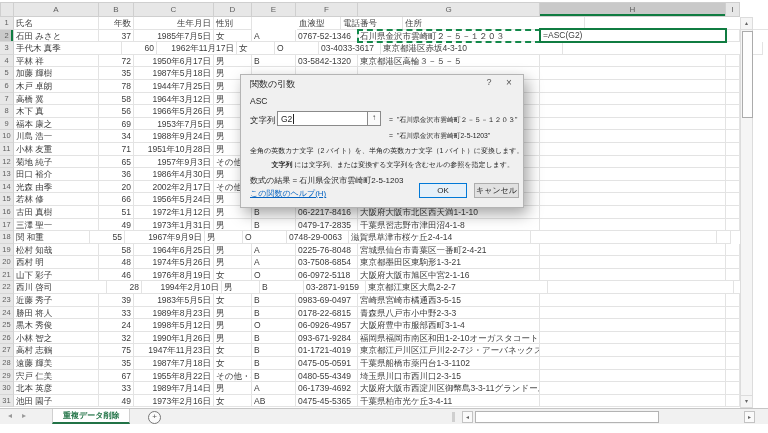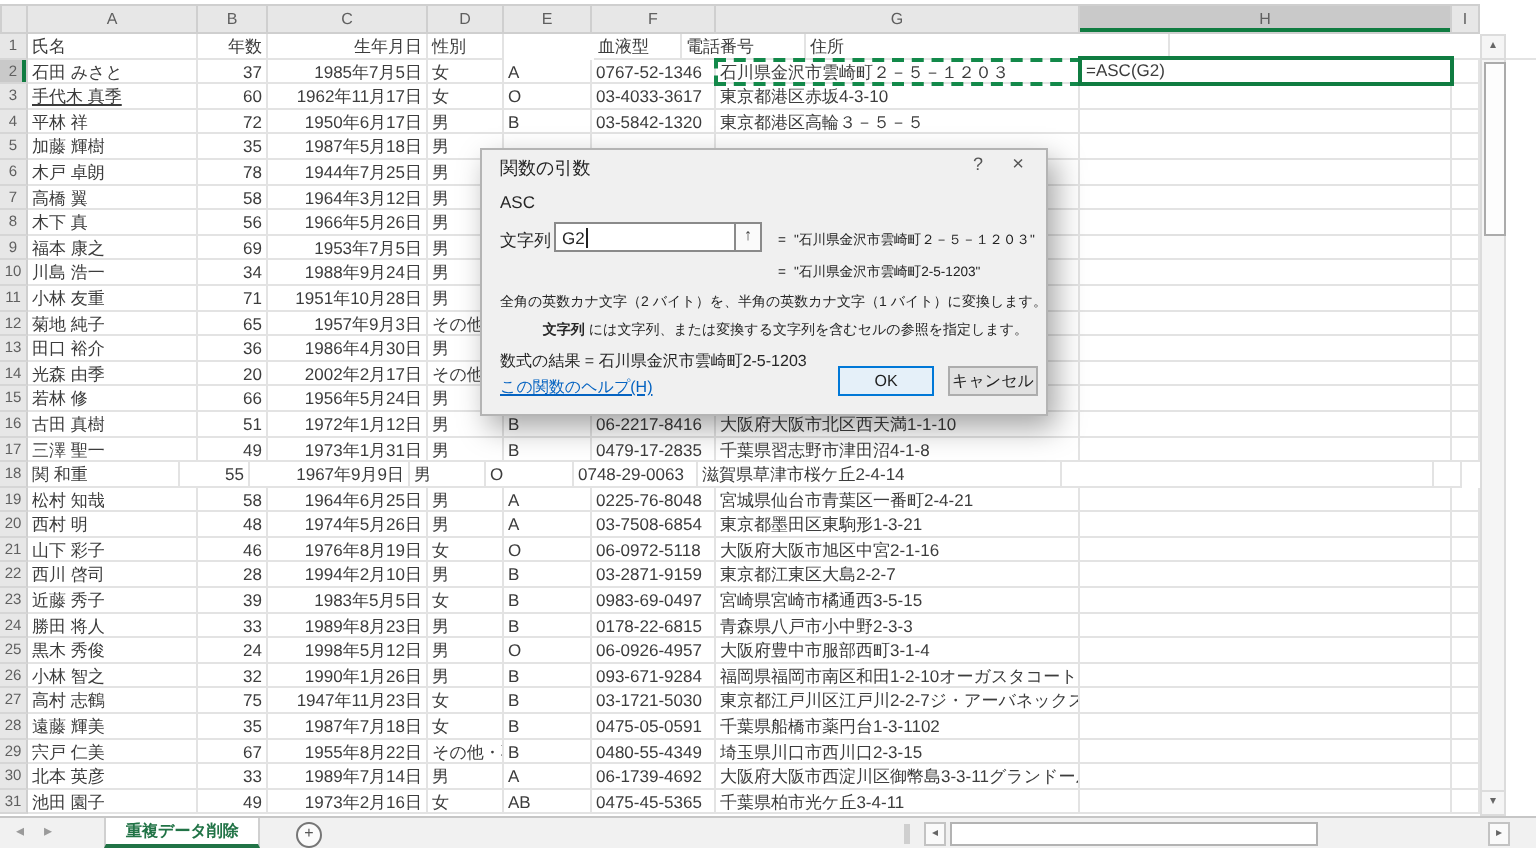--- a/index.html
+++ b/index.html
@@ -114,21 +114,21 @@
           <div class="cell r" style="width: 80px;">1985年7月5日</div>
           <div class="cell" style="width: 38px;">女</div>
           <div class="cell" style="width: 44px;">A</div>
           <div class="cell" style="width: 62px;">0767-52-1346</div>
           <div class="cell" style="width: 182px;">石川県金沢市雲崎町２－５－１２０３</div>
           <div class="cell" style="width: 186px;"></div>
           <div class="cell" style="width: 14px;"></div>
         </div>
         <div class="row">
           <div class="gut">3</div>
-          <div class="cell" style="width: 85px; text-decoration: underline;">手代木 真季</div>
+          <div class="cell" style="width: 108px;">手代木 真季</div>
           <div class="cell r" style="width: 35px;">60</div>
           <div class="cell r" style="width: 80px;">1962年11月17日</div>
           <div class="cell" style="width: 38px;">女</div>
           <div class="cell" style="width: 44px;">O</div>
           <div class="cell" style="width: 62px;">03-4033-3617</div>
           <div class="cell" style="width: 182px;">東京都港区赤坂4-3-10</div>
           <div class="cell" style="width: 186px;"></div>
           <div class="cell" style="width: 14px;"></div>
         </div>
         <div class="row">
@@ -342,21 +342,21 @@
           <div class="cell r" style="width: 80px;">1976年8月19日</div>
           <div class="cell" style="width: 38px;">女</div>
           <div class="cell" style="width: 44px;">O</div>
           <div class="cell" style="width: 62px;">06-0972-5118</div>
           <div class="cell" style="width: 182px;">大阪府大阪市旭区中宮2-1-16</div>
           <div class="cell" style="width: 186px;"></div>
           <div class="cell" style="width: 14px;"></div>
         </div>
         <div class="row">
           <div class="gut">22</div>
-          <div class="cell" style="width: 85px;">西川 啓司</div>
+          <div class="cell" style="width: 93px;">西川 啓司</div>
           <div class="cell r" style="width: 35px;">28</div>
           <div class="cell r" style="width: 80px;">1994年2月10日</div>
           <div class="cell" style="width: 38px;">男</div>
           <div class="cell" style="width: 44px;">B</div>
           <div class="cell" style="width: 62px;">03-2871-9159</div>
           <div class="cell" style="width: 182px;">東京都江東区大島2-2-7</div>
           <div class="cell" style="width: 186px;"></div>
           <div class="cell" style="width: 14px;"></div>
         </div>
         <div class="row">
@@ -407,21 +407,21 @@
           <div class="cell" style="width: 186px;"></div>
           <div class="cell" style="width: 14px;"></div>
         </div>
         <div class="row">
           <div class="gut">27</div>
           <div class="cell" style="width: 85px;">高村 志鶴</div>
           <div class="cell r" style="width: 35px;">75</div>
           <div class="cell r" style="width: 80px;">1947年11月23日</div>
           <div class="cell" style="width: 38px;">女</div>
           <div class="cell" style="width: 44px;">B</div>
-          <div class="cell" style="width: 62px;">03-1721-5030</div>
+          <div class="cell" style="width: 62px;">01-1721-4019</div>
           <div class="cell" style="width: 182px;">東京都江戸川区江戸川2-2-7ジ・アーバネックス816</div>
           <div class="cell" style="width: 186px;"></div>
           <div class="cell" style="width: 14px;"></div>
         </div>
         <div class="row">
           <div class="gut">28</div>
           <div class="cell" style="width: 85px;">遠藤 輝美</div>
           <div class="cell r" style="width: 35px;">35</div>
           <div class="cell r" style="width: 80px;">1987年7月18日</div>
           <div class="cell" style="width: 38px;">女</div>

